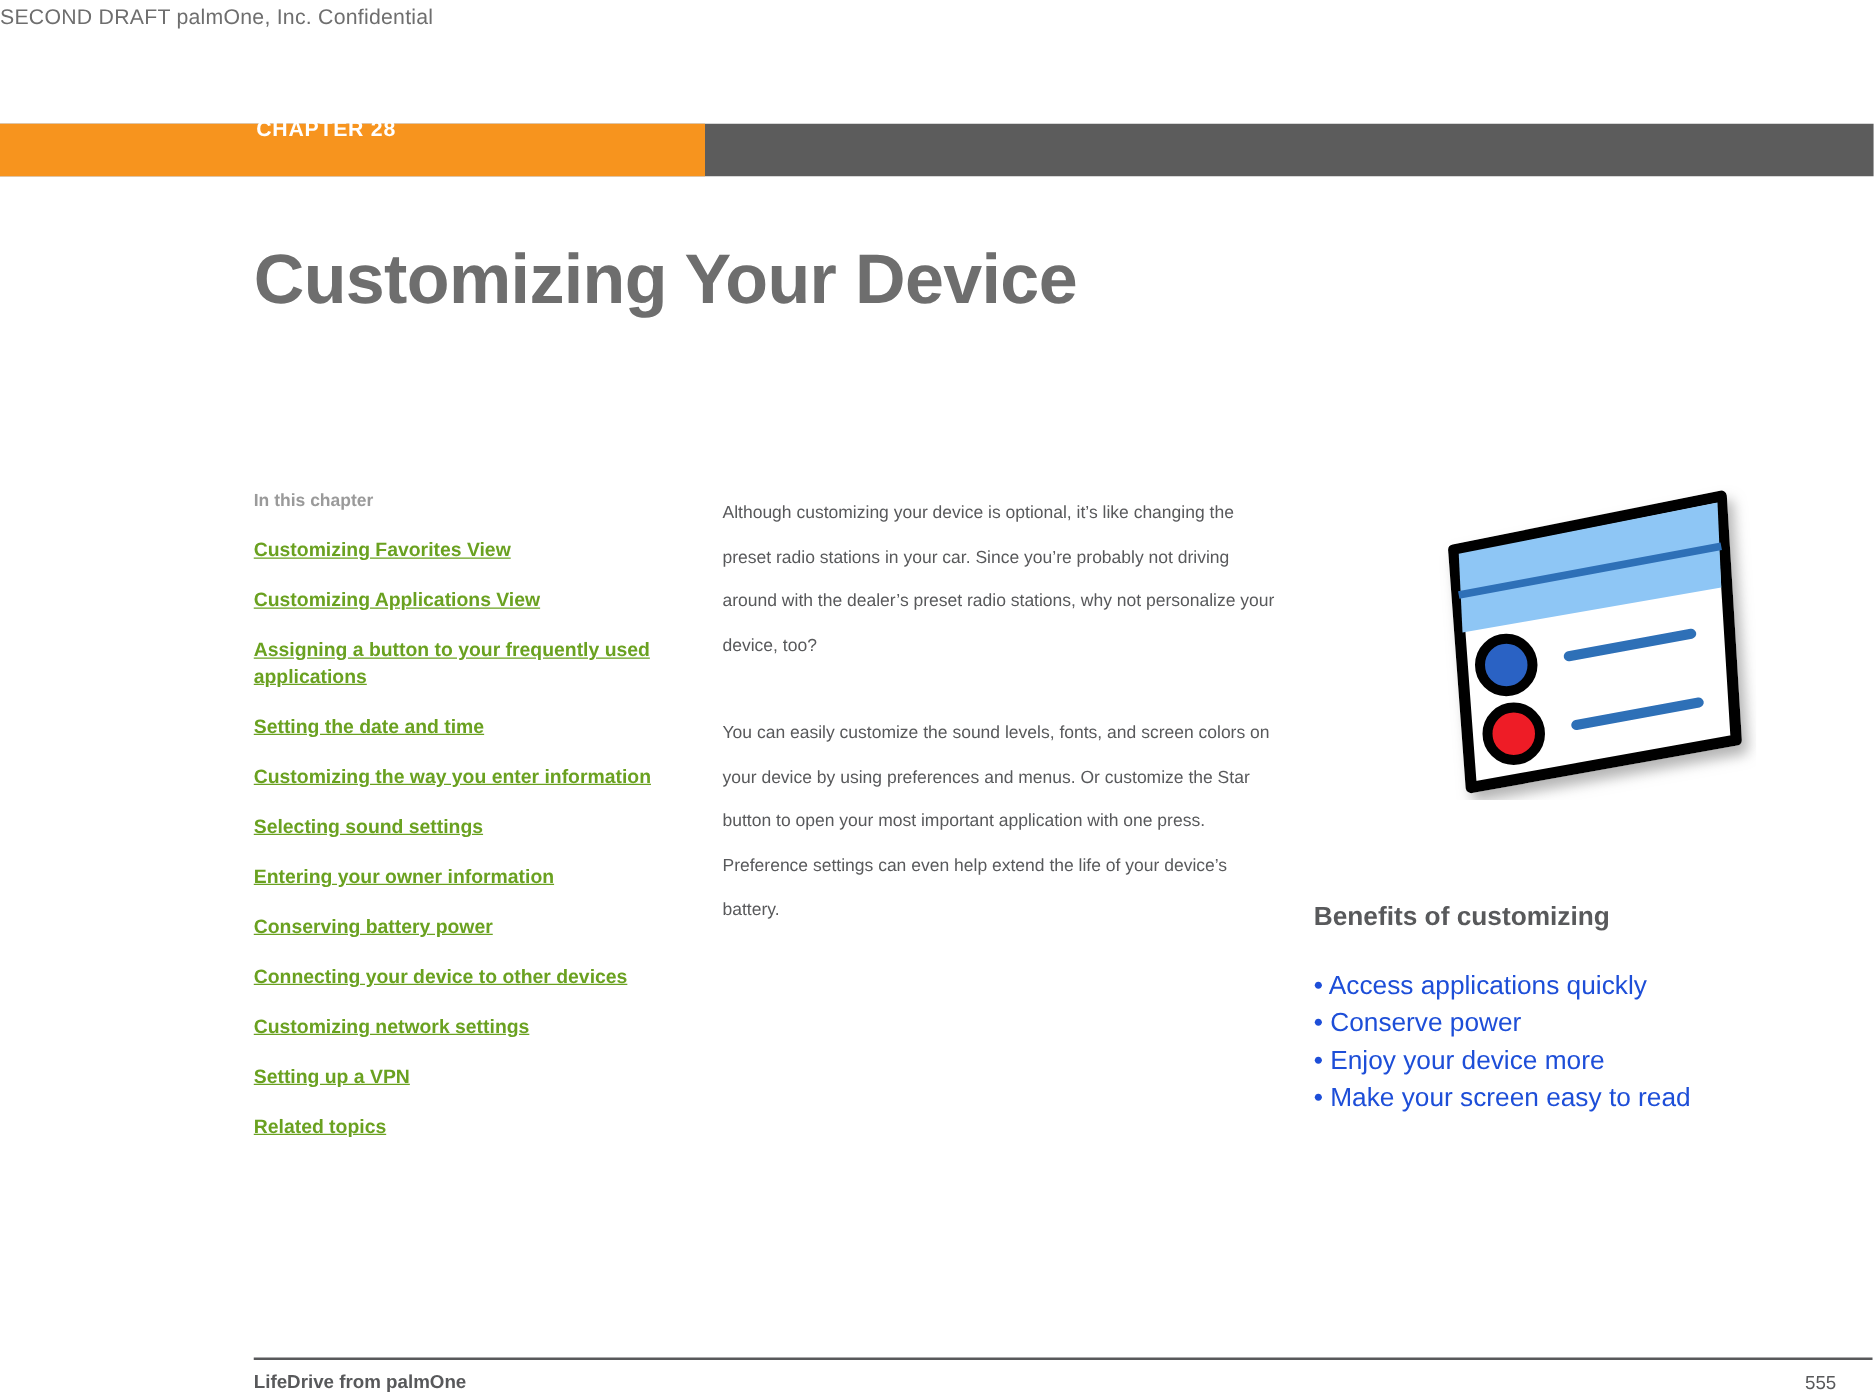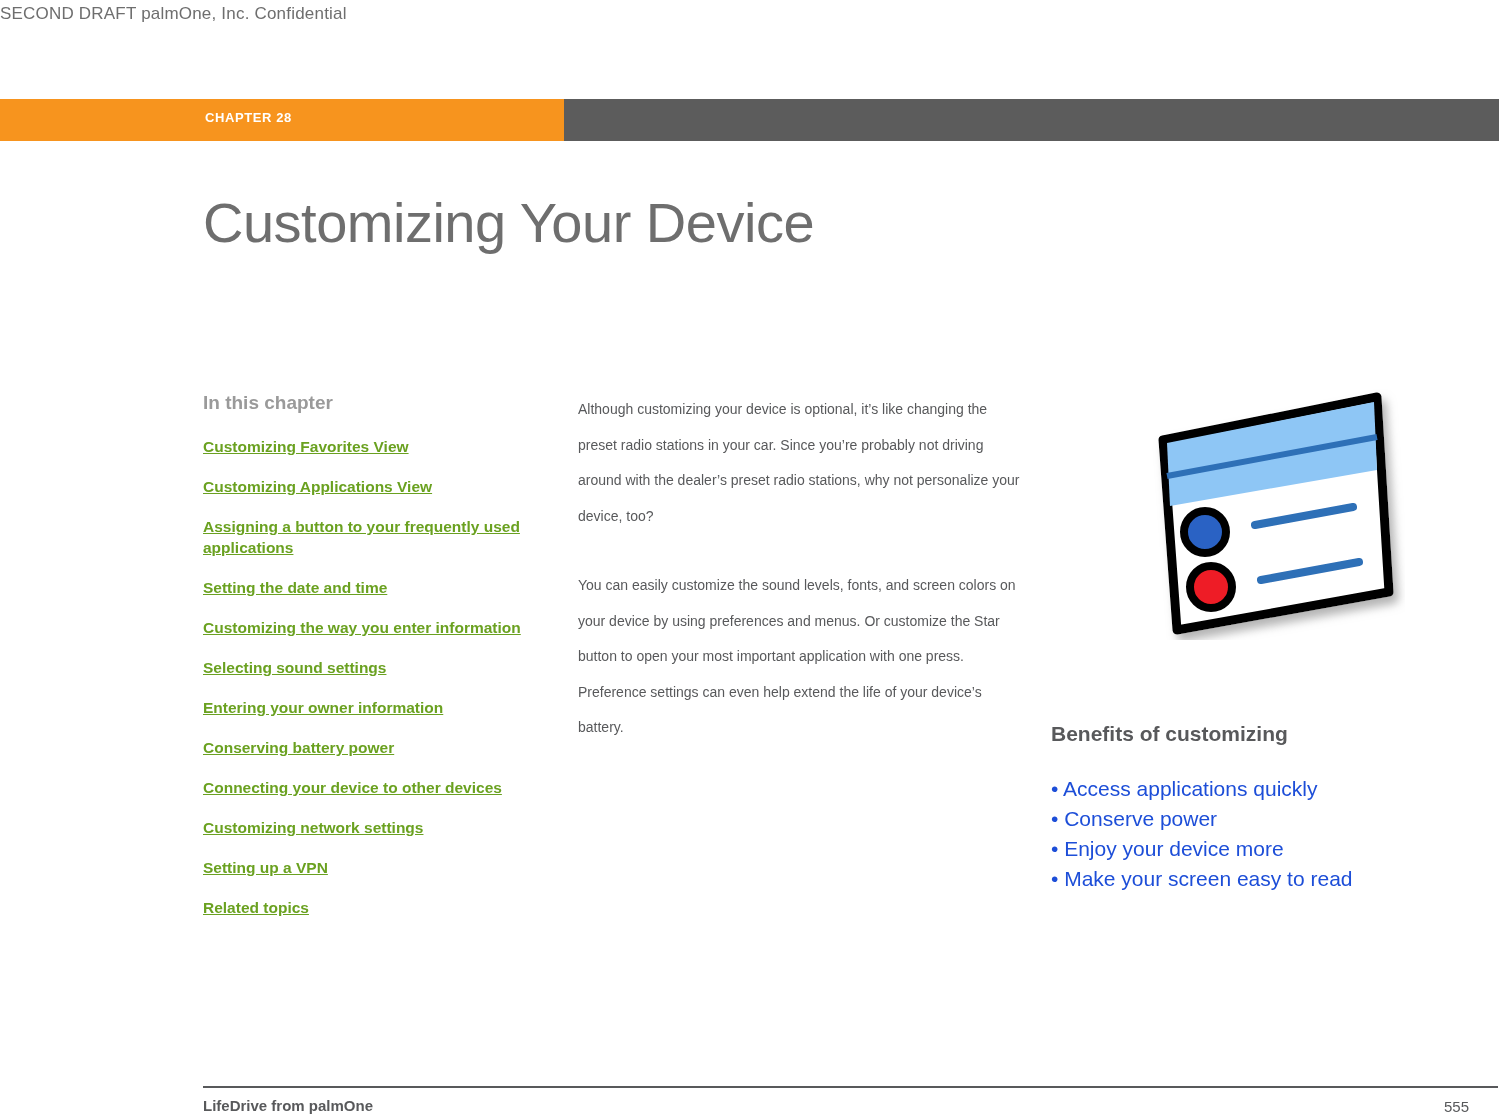--- a/index.html
+++ b/index.html
@@ -42,47 +42,47 @@
   .chapter-bar-orange {
     position: absolute;
     top: 99px;
     left: 0;
     width: 564px;
     height: 42px;
     background: #f7941e;
   }
   .chapter-label {
     position: absolute;
-    top: 110px;
+    top: 94px;
     left: 205px;
-    font-size: 13px;
+    font-size: 17px;
     font-weight: bold;
     color: #ffffff;
     letter-spacing: 0.6px;
   }
   
   .page-title {
     position: absolute;
     top: 190px;
     left: 203px;
     font-size: 56px;
-    font-weight: normal;
+    font-weight: bold;
     color: #6e6e6e;
     letter-spacing: -0.5px;
     white-space: nowrap;
   }
   
   .toc {
     position: absolute;
     top: 392px;
     left: 203px;
     width: 320px;
   }
   .toc-heading {
-    font-size: 19px;
+    font-size: 14px;
     font-weight: bold;
     color: #9a9a9a;
     margin-bottom: 22px;
   }
   .toc-item {
     font-size: 15.5px;
     font-weight: bold;
     color: #6aa120;
     text-decoration: underline;
     line-height: 21px;

